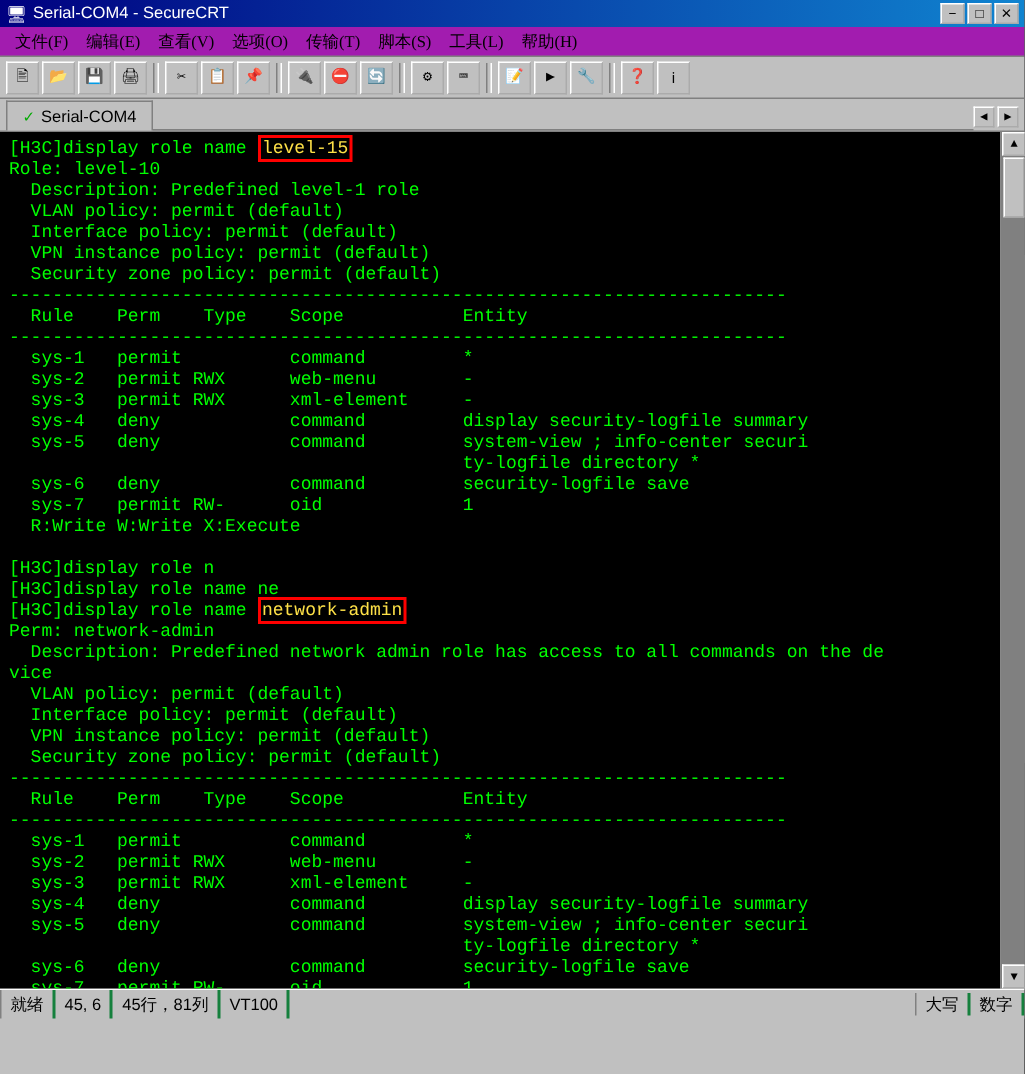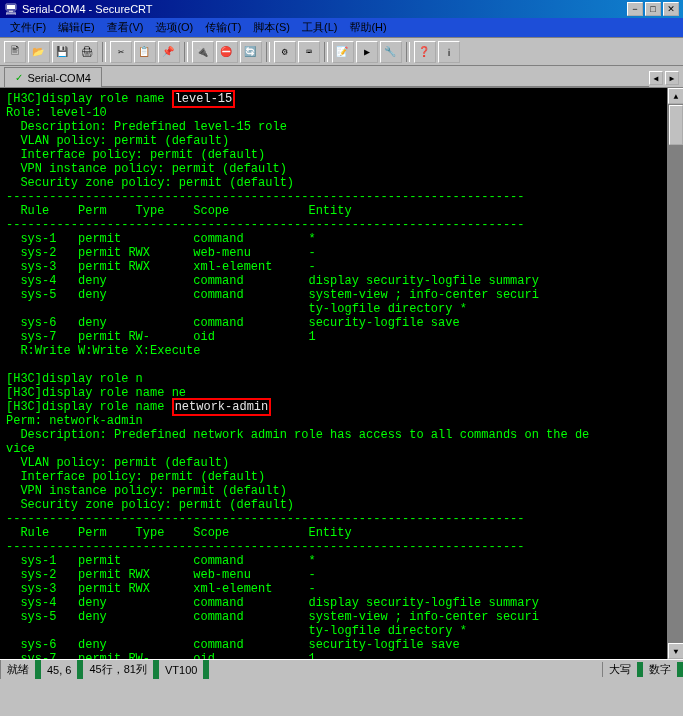--- a/index.html
+++ b/index.html
@@ -24,26 +24,26 @@
       border: 1px outset #ffffff;
       width: 16px; height: 14px;
       font-size: 9px;
       display: flex; align-items: center; justify-content: center;
       cursor: pointer;
       color: black;
     }
 
     
     .menu-bar {
-      background: #1d4ed8;
+      background: #a21caf;
       height: 20px;
       display: flex;
       align-items: center;
       padding: 0 4px;
-      font-family: Liberation Sans, sans-serif;
+      font-family: Liberation Serif, serif;
       font-size: 11px;
       border-bottom: 1px solid #808080;
     }
     .menu-item {
       padding: 2px 6px;
       cursor: pointer;
     }
 
     
     .toolbar {
@@ -127,41 +127,41 @@
       display: flex; align-items: center; justify-content: center;
       font-size: 8px; cursor: pointer;
     }
     .scroll-track { flex: 1; background: #808080; }
     .scroll-thumb { width: 14px; height: 40px; background: #c0c0c0; border: 1px outset #fff; margin: 1px; }
 
     
     .highlight-box {
       display: inline;
       background: #000000;
-      color: #e5e5e5;
+      color: #fde047;
       border: 2px solid #ff0000;
       padding: 0 1px;
     }
 
     
     .status-bar {
       background: #c0c0c0;
       height: 20px;
       display: flex;
       align-items: center;
       border-top: 1px solid #ffffff;
       font-family: 'MS Sans Serif', Arial, sans-serif;
       font-size: 11px;
     }
     .status-section {
       padding: 0 6px;
       height: 100%;
       display: flex;
       align-items: center;
-      border-right: 6px solid #15803d;
+      border-right: 2px solid #15803d;
     }
     .status-section:first-child { border-left: 1px solid #808080; }
     .status-end { margin-left: auto; display: flex; }
   </style>
 </head>
 <body>
 
 <div class="title-bar">
   <div class="title-bar-title">
     <span>🖥</span>
@@ -218,21 +218,21 @@
   <div style="flex:1; border-bottom:1px solid #808080;"></div>
   <div style="display:flex; gap:2px; padding-bottom:2px;">
     <div class="scroll-arrow">◀</div>
     <div class="scroll-arrow">▶</div>
   </div>
 </div>
 
 <div class="terminal-wrapper">
   <div class="terminal"><span>[H3C]display role name <span class="highlight-box">level-15</span></span>
 <span>Role: level-10</span>
-<span>  Description: Predefined level-15 role</span>
+<span>  Description: Predefined level-1 role</span>
 <span>  VLAN policy: permit (default)</span>
 <span>  Interface policy: permit (default)</span>
 <span>  VPN instance policy: permit (default)</span>
 <span>  Security zone policy: permit (default)</span>
 <span>------------------------------------------------------------------------</span>
 <span>  Rule    Perm    Type    Scope           Entity</span>
 <span>------------------------------------------------------------------------</span>
 <span>  sys-1   permit          command         *</span>
 <span>  sys-2   permit RWX      web-menu        -</span>
 <span>  sys-3   permit RWX      xml-element     -</span>

